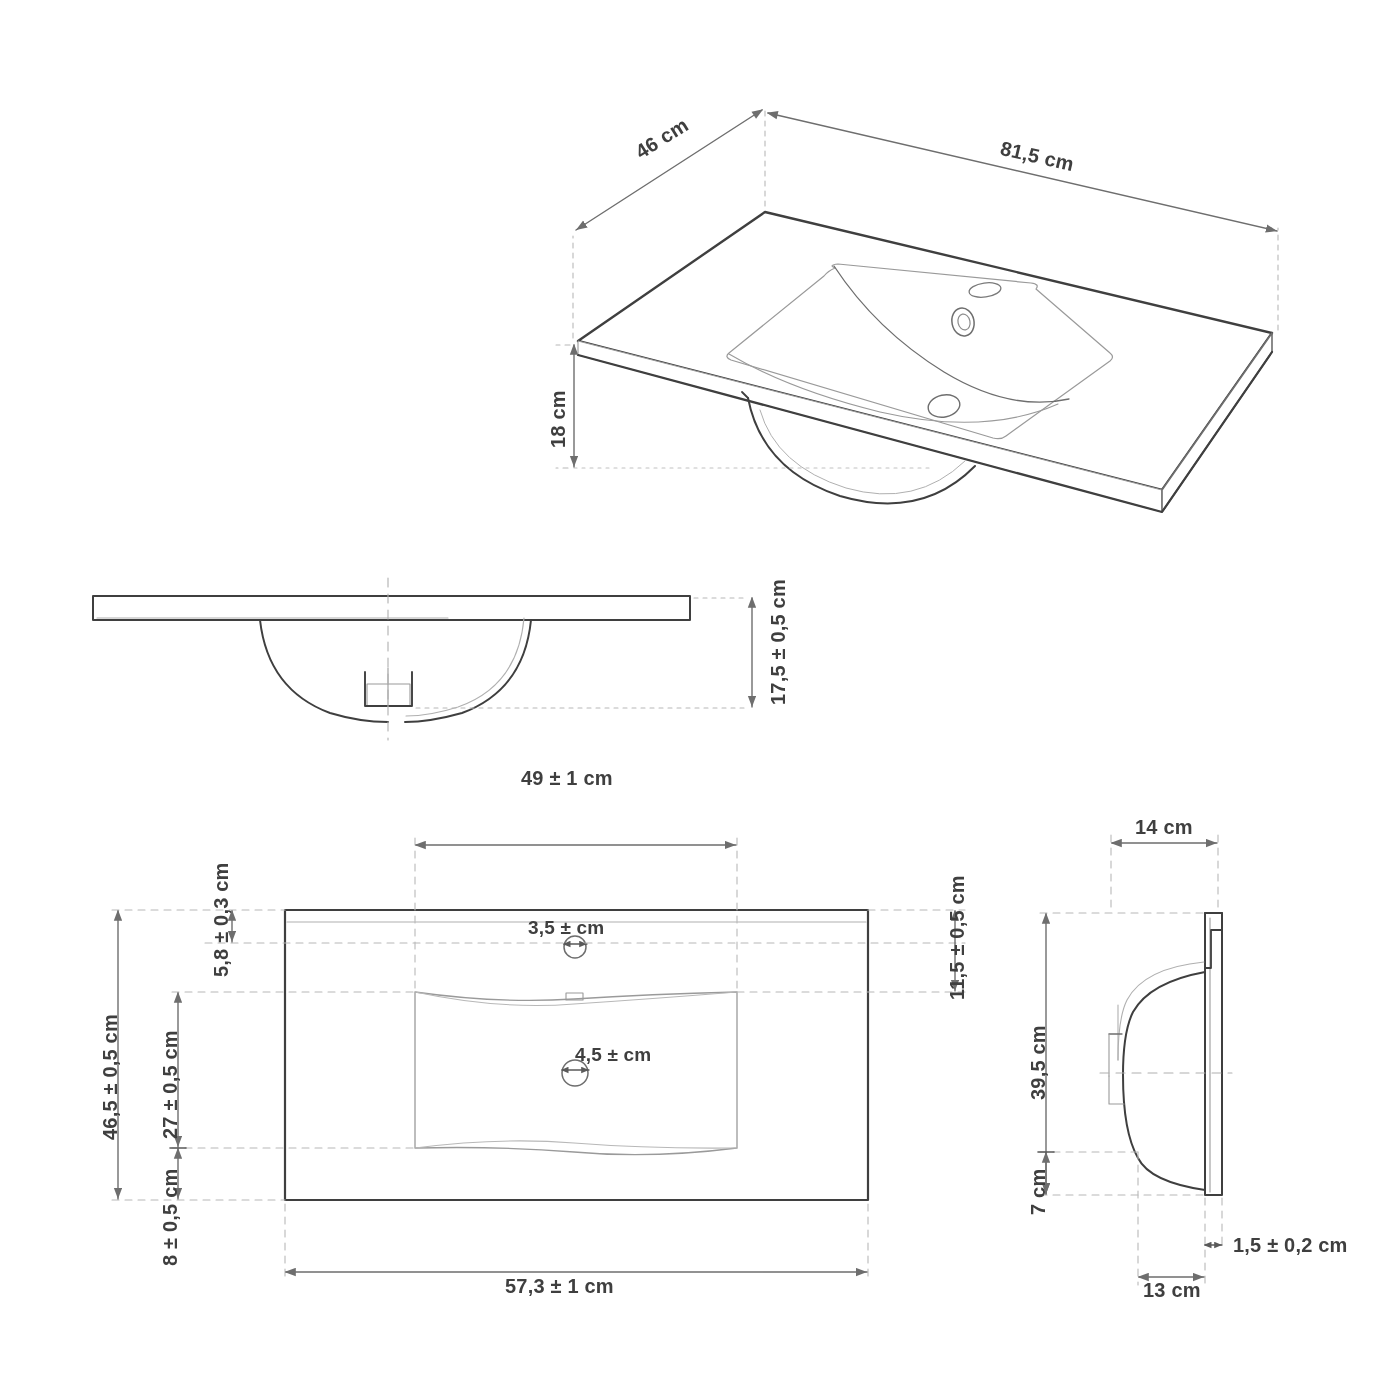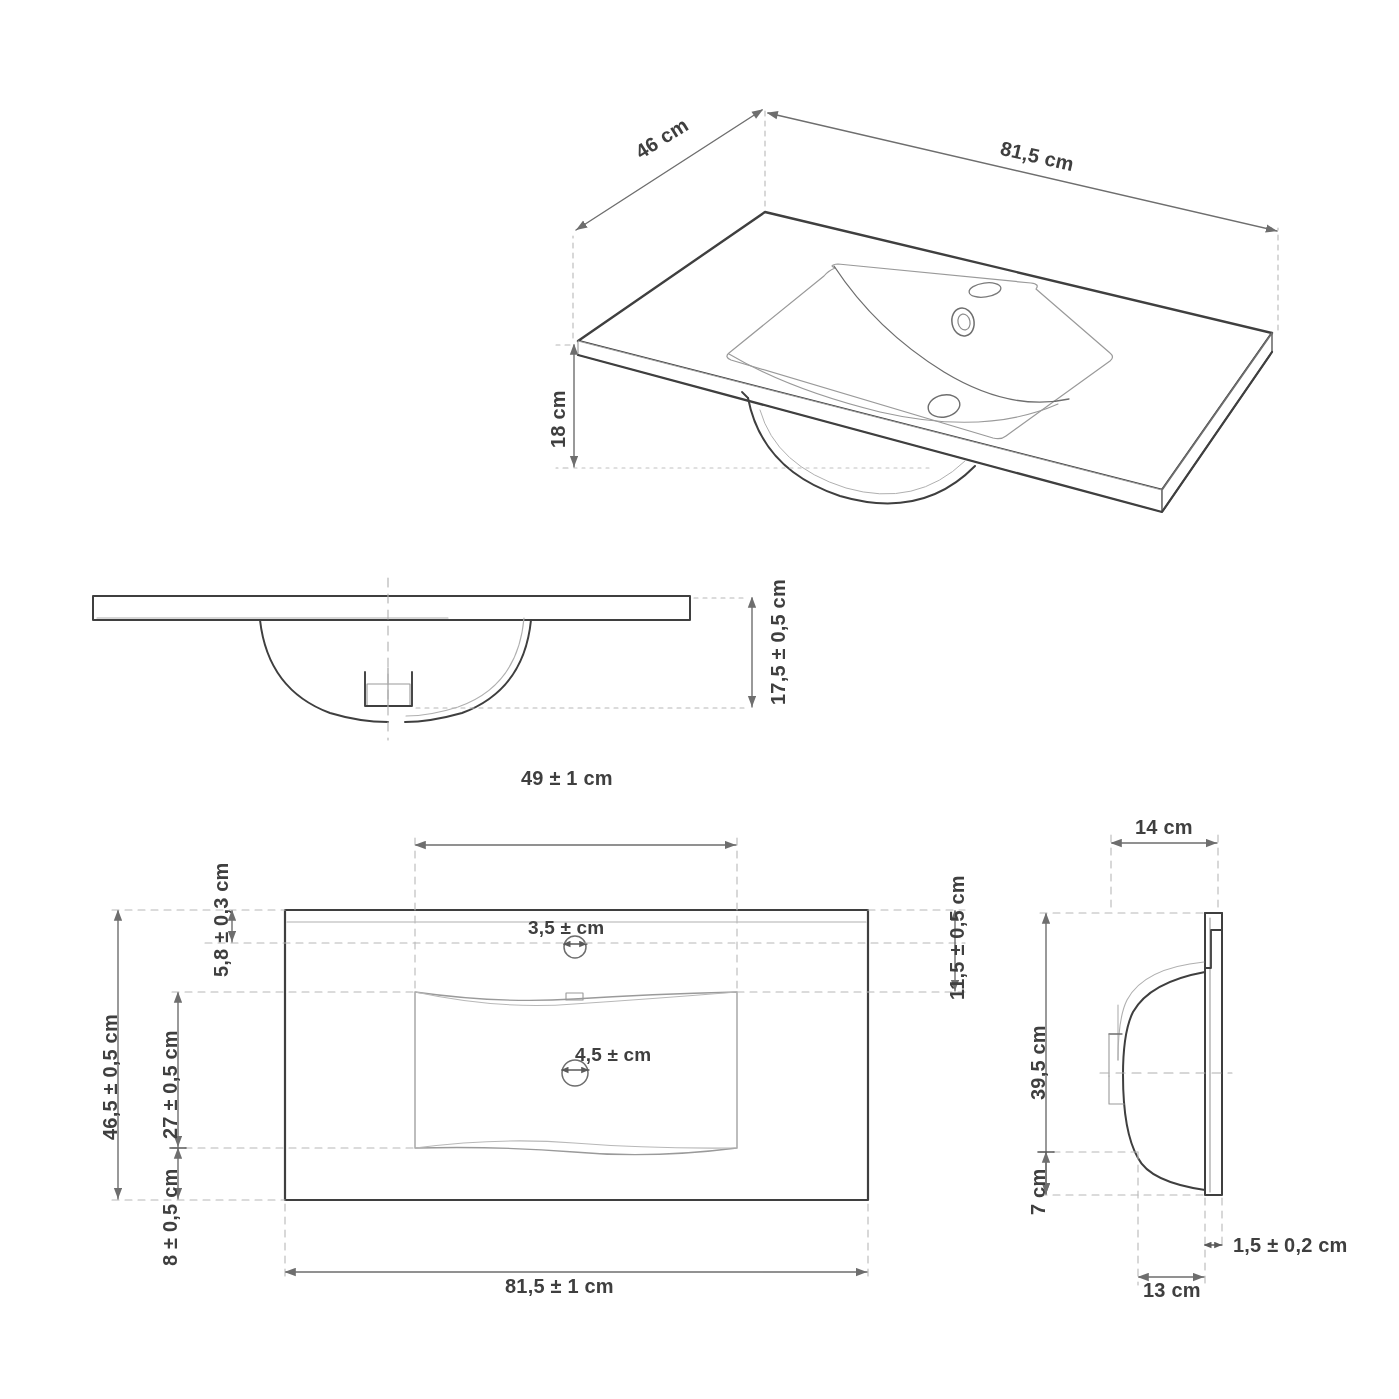--- a/index.html
+++ b/index.html
@@ -229,21 +229,21 @@
     <div class="dim-label" style="left:1003px; top:138px; transform:rotate(13deg); transform-origin:0 0;">81,5 cm</div>
 
     <div class="dim-label" style="left:632px; top:145px; transform:rotate(-32deg); transform-origin:0 0;">46 cm</div>
 
     <div class="dim-label rot90" style="left:548px; top:448px;">18 cm</div>
 
     <div class="dim-label rot90" style="left:768px; top:705px;">17,5 ± 0,5 cm</div>
 
     <div class="dim-label" style="left:521px; top:768px;">49 ± 1 cm</div>
 
-    <div class="dim-label" style="left:505px; top:1276px;">81,5 ± 1 cm</div>
+    <div class="dim-label" style="left:505px; top:1276px;">57,3 ± 1 cm</div>
 
     <div class="dim-label rot90" style="left:100px; top:1140px;">46,5 ± 0,5 cm</div>
 
     <div class="dim-label rot90" style="left:160px; top:1139px;">27 ± 0,5 cm</div>
 
     <div class="dim-label rot90" style="left:160px; top:1266px;">8 ± 0,5 cm</div>
 
     <div class="dim-label rot90" style="left:211px; top:977px;">5,8 ± 0,3 cm</div>
 
     <div class="dim-label rot90" style="left:947px; top:1000px;">11,5 ± 0,5 cm</div>

